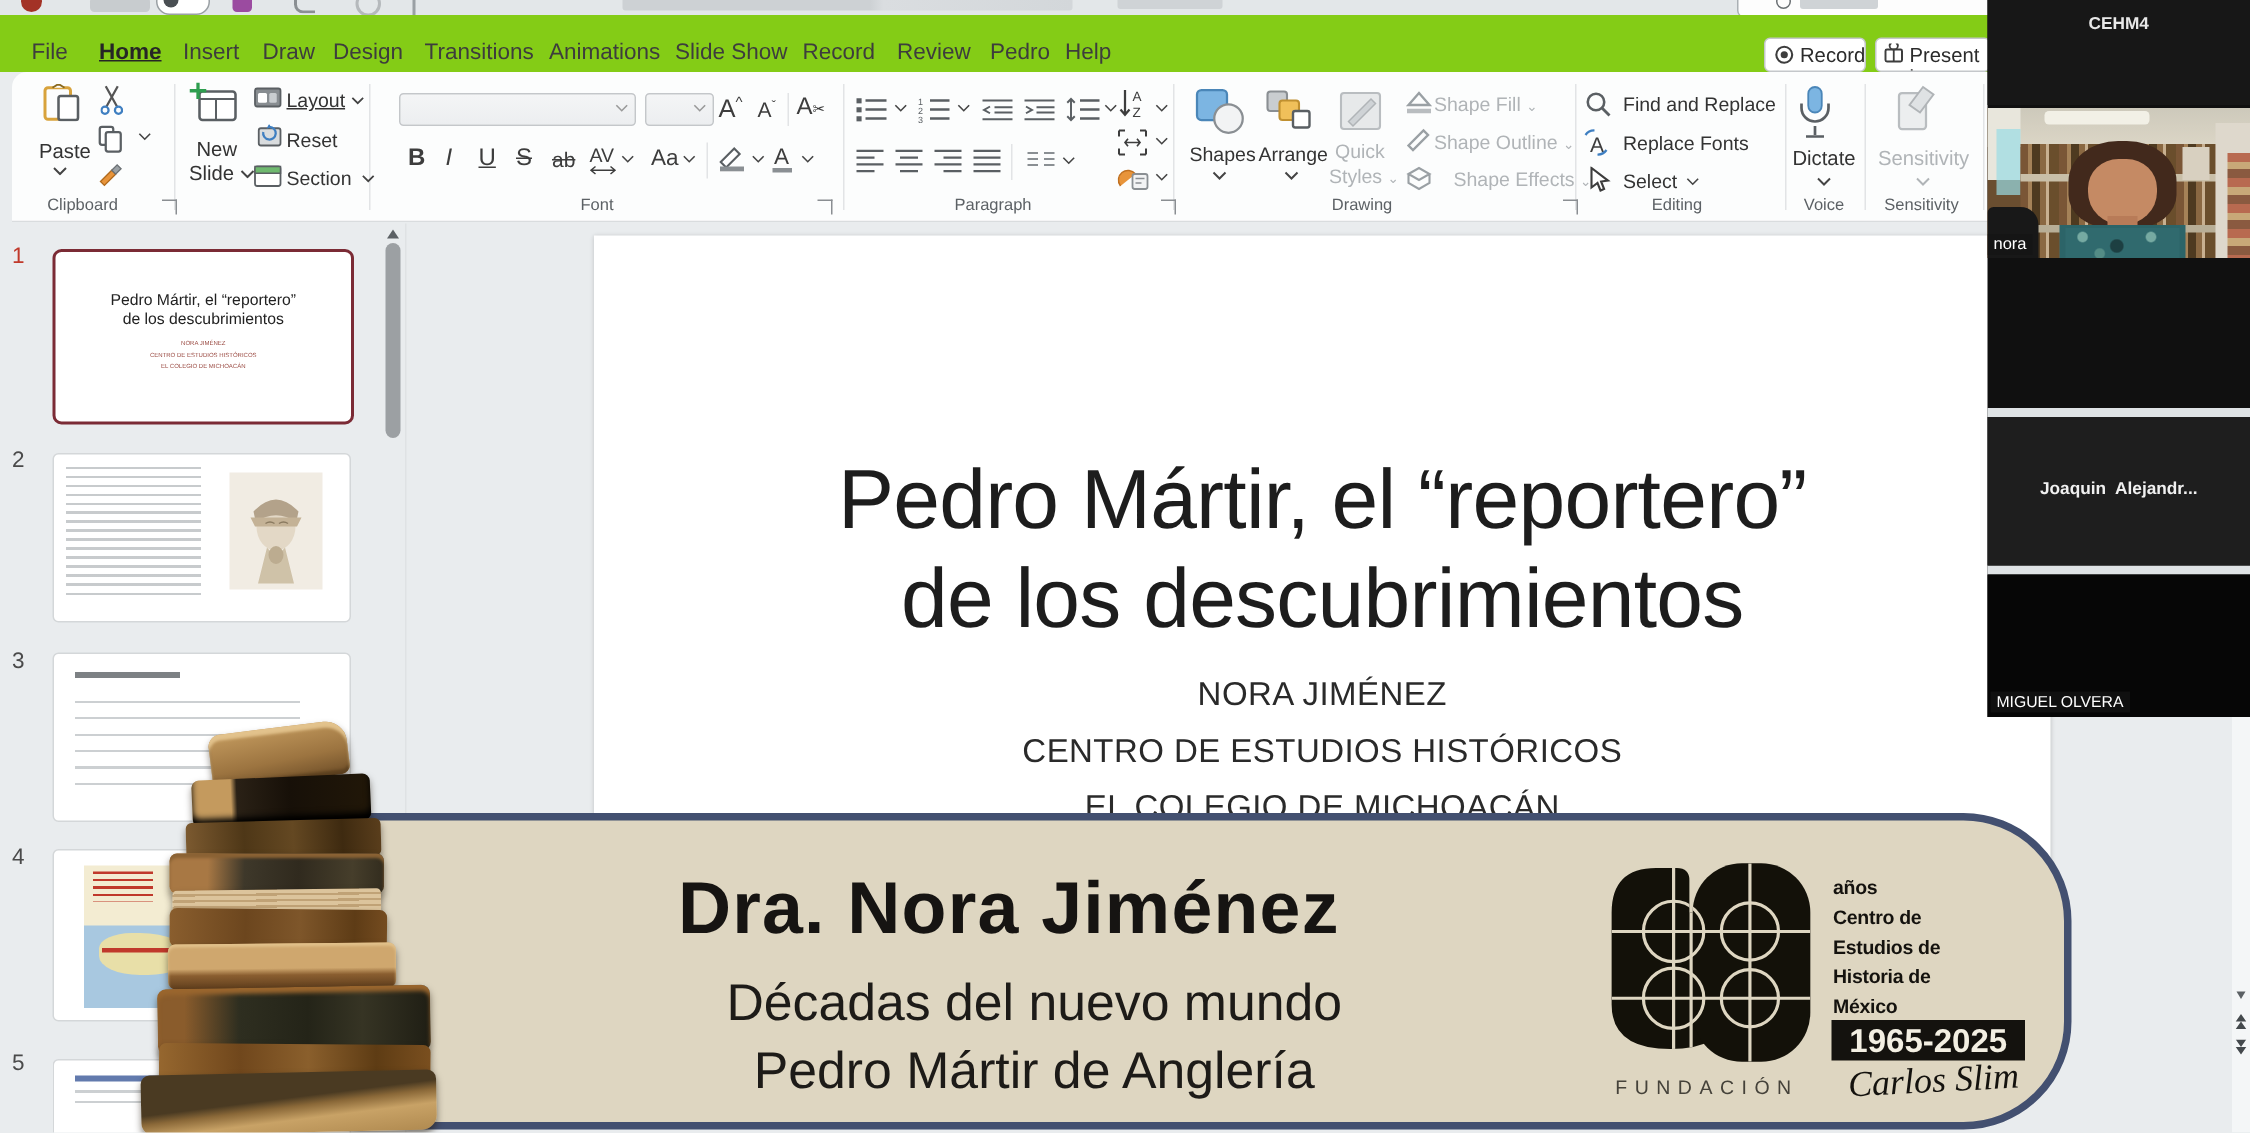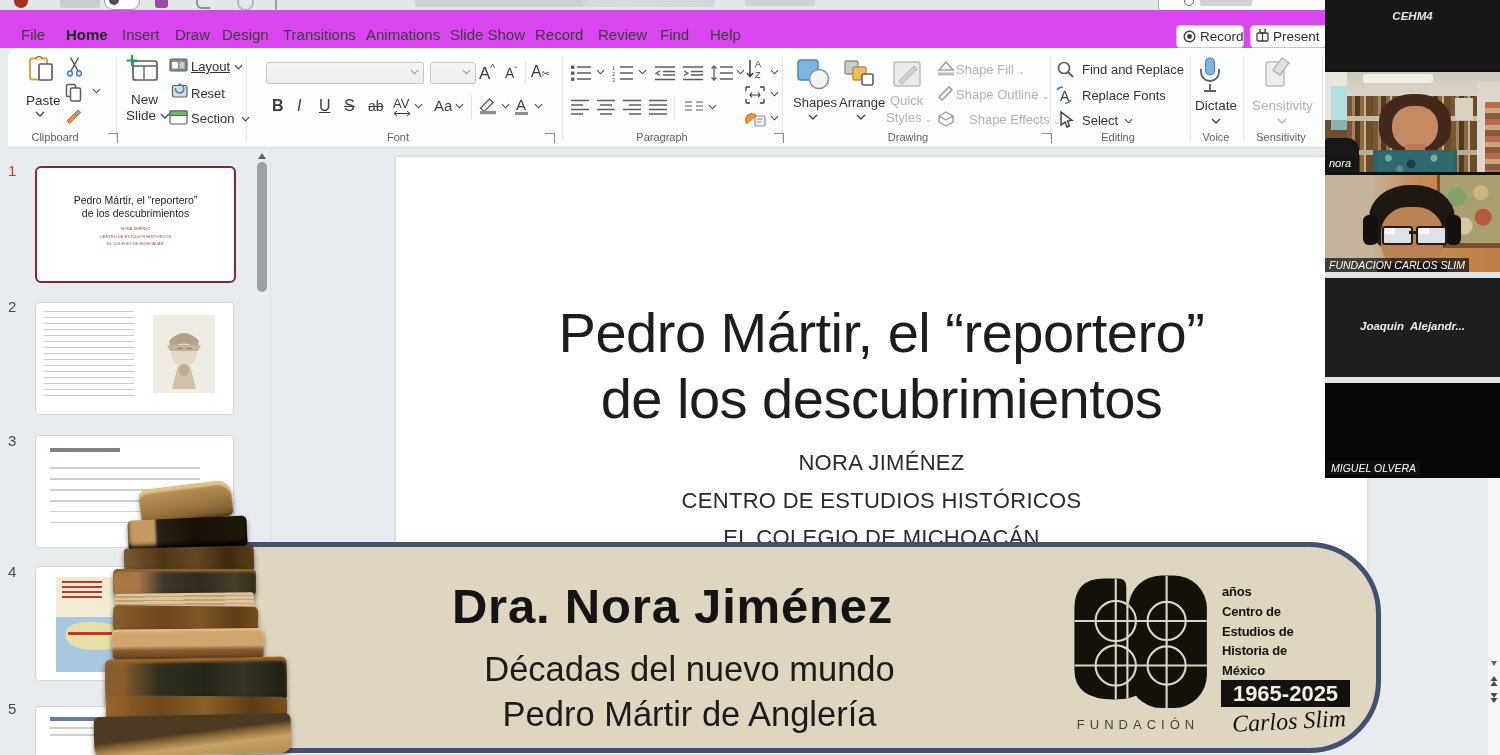--- a/index.html
+++ b/index.html
@@ -2,42 +2,42 @@
 <html><head>
 <meta charset="utf-8">
 <style>
   html,body{margin:0;padding:0;}
   body{width:1500px;height:755px;overflow:hidden;position:relative;
        font-family:"Liberation Sans",sans-serif;background:#e9ecee;}
   .abs{position:absolute;}
   
   #titlebar{position:absolute;top:0;left:0;width:1500px;height:10px;background:#e3e7e9;}
   
-  #tabrow{position:absolute;top:10px;left:0;width:1500px;height:38px;background:#d946ef;}
+  #tabrow{position:absolute;top:10px;left:0;width:1500px;height:38px;background:#84cc16;}
   .tab{position:absolute;top:16px;font-size:15px;color:#3d3d3d;white-space:nowrap;}
   
   #ribbon{position:absolute;top:48px;left:0;width:1500px;height:100px;}
   #ribbonbg{position:absolute;left:8px;top:0;width:1492px;height:99px;background:#fcfdfd;border-radius:10px 0 0 0;border-bottom:1px solid #d9dcde;}
   .gdiv{position:absolute;top:8px;height:84px;width:1px;background:#e2e4e6;}
   .glabel{position:absolute;top:83px;font-size:11px;color:#5c6165;width:120px;text-align:center;}
   .launch{position:absolute;top:85px;width:9px;height:9px;border-left:1px solid #8a8e92;border-bottom:1px solid #8a8e92;transform:rotate(180deg);}
   .btxt{position:absolute;font-size:13px;color:#333;white-space:nowrap;}
   .gtxt{position:absolute;font-size:13px;color:#b0b4b7;white-space:nowrap;}
   
   #canvas{position:absolute;top:149px;left:0;width:1500px;height:606px;background:#e9ecee;}
   #slide{position:absolute;left:396px;top:8px;width:971px;height:557px;background:#fff;box-shadow:0 0 3px rgba(0,0,0,.18);}
   
   .thumb{position:absolute;left:35px;width:197px;background:#fff;border:1px solid #d4d7d9;border-radius:4px;}
   .tnum{position:absolute;left:8px;font-size:15px;color:#4a4a4a;}
   
   #banner{position:absolute;left:140px;top:393px;width:1241px;height:211px;background:#ded6c1;
           border:5px solid #435070;border-radius:72px;box-sizing:border-box;}
   
   #sidebar{position:absolute;top:0;left:1325px;width:175px;height:478px;background:#101010;}
-  .vtile{position:absolute;left:0;width:175px;overflow:hidden;font-style:italic;}
+  .vtile{position:absolute;left:0;width:175px;overflow:hidden;}
   .vlabel{position:absolute;left:2px;font-size:10px;color:#fff;background:rgba(20,20,20,.75);padding:1px 4px;}
 </style>
 </head>
 <body>
 <div id="titlebar">
   <div class="abs" style="left:14px;top:-6px;width:14px;height:14px;border-radius:50%;background:#a33226;"></div>
   <div class="abs" style="left:60px;top:-2px;width:40px;height:10px;background:#c8cccf;border-radius:3px;"></div>
   <div class="abs" style="left:104px;top:-8px;width:34px;height:16px;background:#fff;border:1px solid #9aa0a4;border-radius:9px;"></div>
   <div class="abs" style="left:109px;top:-5px;width:10px;height:10px;background:#4a4f53;border-radius:50%;"></div>
   <div class="abs" style="left:155px;top:-5px;width:13px;height:13px;background:#9b4ba0;border-radius:3px;"></div>
@@ -45,31 +45,31 @@
   <div class="abs" style="left:237px;top:-6px;width:13px;height:13px;border:2px solid #b5b9bc;border-radius:50%;"></div>
   <div class="abs" style="left:275px;top:-4px;width:10px;height:12px;border-left:2px solid #9aa0a4;border-top:2px solid #9aa0a4;"></div>
   <div class="abs" style="left:415px;top:-4px;width:300px;height:11px;background:linear-gradient(90deg,#cdd1d4 ,#cdd1d4 55%, #dadde0 58%, #d3d7da);border-radius:2px;"></div>
   <div class="abs" style="left:745px;top:-3px;width:70px;height:9px;background:#cfd3d6;border-radius:2px;"></div>
   <div class="abs" style="left:1158px;top:-10px;width:168px;height:20px;background:#fdfdfd;border:1px solid #aab0b4;border-radius:5px;"></div>
   <div class="abs" style="left:1184px;top:-4px;width:8px;height:8px;border:1.5px solid #6a6f73;border-radius:50%;"></div>
   <div class="abs" style="left:1200px;top:-2px;width:52px;height:8px;background:#cfd3d6;border-radius:2px;"></div>
 </div>
 <div id="tabrow">
   <div class="tab" style="left:21px;">File</div>
-  <div class="tab" style="left:66px;font-weight:bold;color:#262626;">Home</div>
+  <div class="tab" style="left:66px;font-weight:bold;color:#262626;text-decoration:underline;">Home</div>
   <div class="abs" style="left:64px;top:44px;width:40px;height:3px;background:#b5443a;border-radius:2px;"></div>
   <div class="tab" style="left:122px;">Insert</div>
   <div class="tab" style="left:175px;">Draw</div>
   <div class="tab" style="left:222px;">Design</div>
   <div class="tab" style="left:283px;">Transitions</div>
   <div class="tab" style="left:366px;">Animations</div>
   <div class="tab" style="left:450px;">Slide Show</div>
   <div class="tab" style="left:535px;">Record</div>
   <div class="tab" style="left:598px;">Review</div>
-  <div class="tab" style="left:660px;">Find</div>
+  <div class="tab" style="left:660px;">Pedro</div>
   <div class="tab" style="left:710px;">Help</div>
   <div class="abs" style="left:1176px;top:15px;width:66px;height:21px;background:#fff;border:1px solid #c4c7ca;border-radius:4px;">
     <svg class="abs" style="left:6px;top:4px;" width="13" height="13" viewBox="0 0 13 13">
         <circle cx="6.5" cy="6.5" r="5.3" fill="none" stroke="#3d3d3d" stroke-width="1.4"></circle>
         <circle cx="6.5" cy="6.5" r="2.4" fill="#3d3d3d"></circle>
       </svg>
     <div class="abs" style="left:23px;top:3px;font-size:13.5px;color:#2b2b2b;">Record</div>
   </div>
   <div class="abs" style="left:1250px;top:15px;width:75px;height:21px;background:#fff;border:1px solid #c4c7ca;border-radius:4px;overflow:hidden;">
     <svg class="abs" style="left:5px;top:3px;" width="14" height="14" viewBox="0 0 14 14">
@@ -493,40 +493,20 @@
     <div class="abs" style="left:48px;top:78px;width:84px;height:22px;background:#2c6468;"></div>
     <div class="abs" style="left:52px;top:80px;width:76px;height:20px;background:
        radial-gradient(circle at 15% 30%, #76aaa2 0 3px, transparent 4px),
        radial-gradient(circle at 45% 60%, #1d3f42 0 4px, transparent 5px),
        radial-gradient(circle at 75% 30%, #76aaa2 0 3px, transparent 4px),
        radial-gradient(circle at 30% 85%, #548c86 0 3px, transparent 4px),#306a6e;"></div>
     <div class="abs" style="left:0;top:66px;width:34px;height:34px;background:#181818;border-radius:4px 12px 0 0;"></div>
     <div class="vlabel" style="left:0px;top:84px;font-size:11px;">nora</div>
   </div>
 
-  <div class="vtile" style="top:175px;height:97px;background:linear-gradient(90deg,#c4b49c 0 26%,#c58a52 55%,#bd7f46);">
-    <div class="abs" style="left:112px;top:0px;width:63px;height:73px;background:#7a4e28;"></div>
-    <div class="abs" style="left:115px;top:0px;width:60px;height:68px;background:
-       radial-gradient(circle at 28% 32%, #86a06a 0 9px, transparent 10px),
-       radial-gradient(circle at 68% 26%, #c8b87a 0 7px, transparent 8px),
-       radial-gradient(circle at 72% 62%, #b85a40 0 8px, transparent 9px),
-       radial-gradient(circle at 40% 75%, #d8c8a0 0 8px, transparent 9px),#a8a070;"></div>
-
-    <div class="abs" style="left:44px;top:10px;width:86px;height:68px;background:#1f1711;border-radius:48% 48% 40% 40%;"></div>
-    <div class="abs" style="left:56px;top:32px;width:62px;height:62px;background:#bb8354;border-radius:42% 42% 40% 40%;"></div>
-    <div class="abs" style="left:38px;top:40px;width:15px;height:30px;background:#14100c;border-radius:6px;"></div>
-    <div class="abs" style="left:121px;top:40px;width:15px;height:30px;background:#14100c;border-radius:6px;"></div>
-    <div class="abs" style="left:57px;top:51px;width:27px;height:15px;background:#dde2ea;border:2px solid #241d15;border-radius:3px;"></div>
-    <div class="abs" style="left:91px;top:51px;width:27px;height:15px;background:#dde2ea;border:2px solid #241d15;border-radius:3px;"></div>
-    <div class="abs" style="left:84px;top:56px;width:7px;height:3px;background:#1d1812;"></div>
-    <div class="abs" style="left:60px;top:53px;width:10px;height:6px;background:#fff;opacity:.9;"></div>
-    <div class="abs" style="left:94px;top:53px;width:10px;height:6px;background:#fff;opacity:.9;"></div>
-    <div class="abs" style="left:52px;top:88px;width:70px;height:9px;background:#241e18;"></div>
-    <div class="vlabel" style="left:0px;top:83px;font-size:10.5px;">FUNDACION CARLOS SLIM</div>
-  </div>
   <div class="abs" style="left:0;top:272px;width:175px;height:6px;background:#dfe3e5;"></div>
   <div class="abs" style="left:0;top:377px;width:175px;height:6px;background:#dfe3e5;"></div>
 
   <div class="vtile" style="top:278px;height:99px;background:#1e1e1e;">
     <div class="abs" style="left:0;top:42px;width:175px;text-align:center;color:#f0f0f0;font-size:11.5px;font-weight:bold;">Joaquin&nbsp; Alejandr...</div>
   </div>
 
   <div class="vtile" style="top:383px;height:95px;background:#060606;">
     <div class="vlabel" style="left:2px;top:78px;font-size:10.5px;">MIGUEL OLVERA</div>
   </div>

